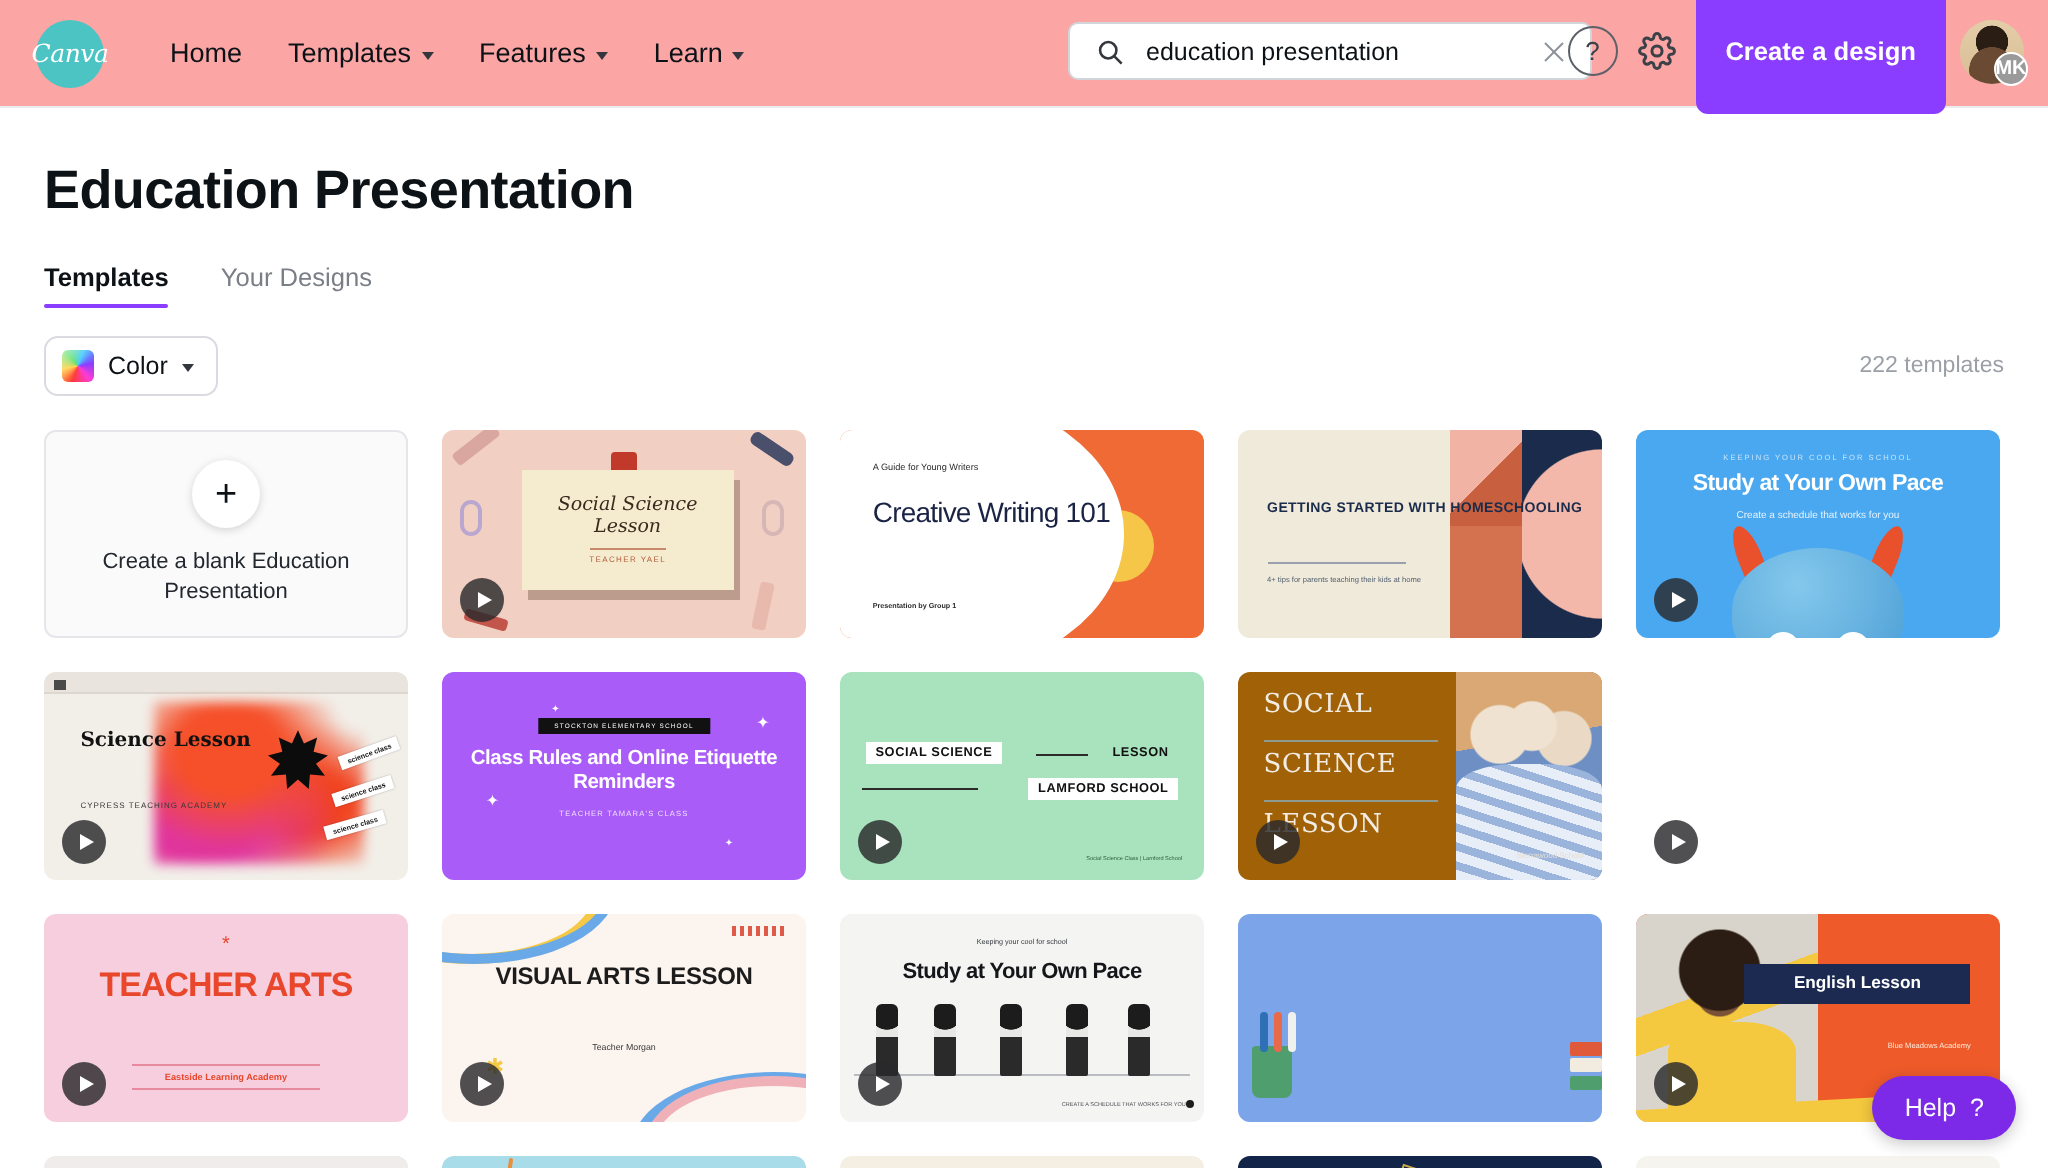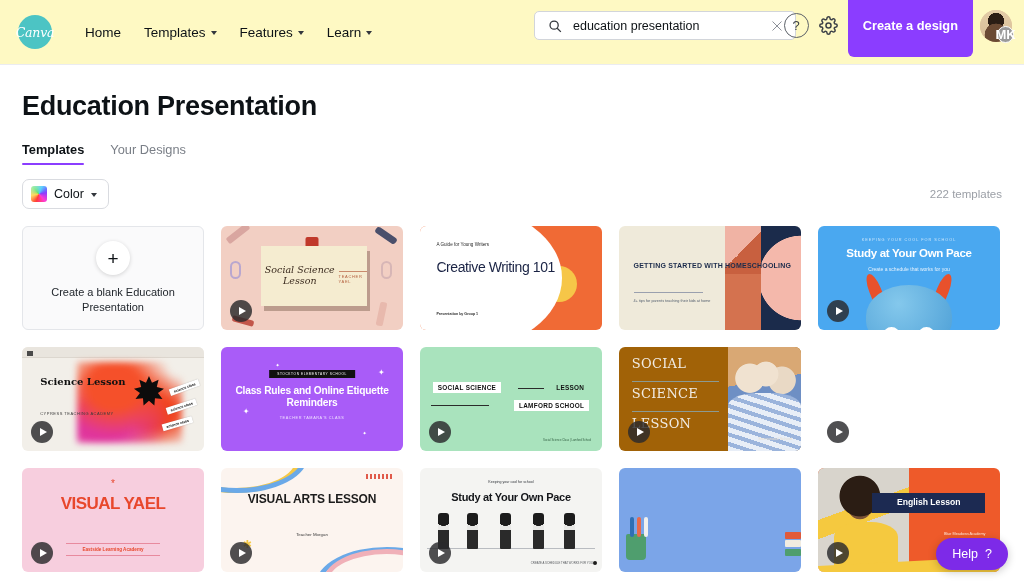--- a/index.html
+++ b/index.html
@@ -5,25 +5,25 @@
   * { box-sizing: border-box; margin: 0; padding: 0; }
   html, body {
     width: 1024px; height: 584px;
     font-family: "Liberation Sans", sans-serif;
     background: #ffffff; color: #0d1216;
     overflow: hidden;
   }
 
   
   .header {
-    height: 65px; width: 100%;
+    height: 54px; width: 100%;
     display: flex; align-items: center;
     padding: 0 14px 0 18px;
     border-bottom: 1px solid #ebecf0;
-    background: #fef9c3;
+    background: #fca5a5;
     position: relative;
   }
   .logo {
     width: 34px; height: 34px; border-radius: 50%;
     background: #4cc4c4;
     display: flex; align-items: center; justify-content: center;
     flex: 0 0 auto;
   }
   .logo span {
     font-family: "DejaVu Serif", serif;
@@ -90,21 +90,21 @@
     background:
       radial-gradient(circle at 50% 78%, #6b4a33 0 38%, transparent 39%),
       radial-gradient(circle at 50% 34%, #2a1d14 0 30%, transparent 31%),
       radial-gradient(circle at 50% 52%, #d6a87a 0 26%, transparent 27%),
       linear-gradient(#e3cda8, #d8bd95);
   }
   .avatar .badge {
     position: absolute; right: -2px; bottom: -1px;
     width: 17px; height: 17px; border-radius: 50%;
     background: #9a9a9a; color: #fff;
-    font-size: 13px; font-weight: bold;
+    font-size: 10px; font-weight: bold;
     display: flex; align-items: center; justify-content: center;
     border: 1.5px solid #fff;
   }
 
   
   .page { padding: 0 22px; }
   .page-title {
     font-size: 27px; font-weight: bold; letter-spacing: -0.3px;
     margin-top: 26px; color: #0d1216;
   }
@@ -172,21 +172,21 @@
     border-top: 4.5px solid transparent; border-bottom: 4.5px solid transparent;
     margin-left: 2.5px;
   }
   .thumb { position: absolute; inset: 0; overflow: hidden; }
 
   
   .t-social-sci { background: #f2cfc3; }
   .t-social-sci .note {
     position: absolute; left: 22%; top: 19%; width: 58%; height: 58%;
     background: #f5ecd0; box-shadow: 3px 5px 0 rgba(90,60,40,.35);
-    display: flex; flex-direction: row; align-items: center; justify-content: center;
+    display: flex; flex-direction: column; align-items: center; justify-content: center;
   }
   .t-social-sci .clip {
     position: absolute; left: 50%; top: 11%; transform: translateX(-50%);
     width: 13px; height: 16px; background: #c0392b; border-radius: 2px;
   }
   .t-social-sci .scr {
     font-family: "DejaVu Serif", serif; font-style: italic;
     font-size: 9.5px; color: #3a2a1e; text-align: center; line-height: 1.15;
   }
   .t-social-sci .sub {
@@ -734,21 +734,21 @@
         <div class="st s3">LESSON</div>
         <div class="sticker-y">ARTS</div>
         <div class="sticker-o">TEACHER MORGAN</div>
       </div>
       <div class="play"></div>
     </div>
 
     <div class="card">
       <div class="thumb t-visarts-pink">
         <div class="ast">*</div>
-        <div class="big">VISUAL YAEL</div>
+        <div class="big">TEACHER ARTS</div>
         <div class="sub">Eastside Learning Academy</div>
       </div>
       <div class="play"></div>
     </div>
 
     <div class="card">
       <div class="thumb t-visarts-wave">
         <div class="wv" style="left:-28%;top:-42%;width:72%;height:66%;border:5px solid #f5c846;"></div>
         <div class="wv" style="left:-30%;top:-48%;width:78%;height:72%;border:5px solid #6aa9e8;"></div>
         <div class="wv" style="right:-30%;bottom:-48%;width:78%;height:72%;border:5px solid #6aa9e8;"></div>

